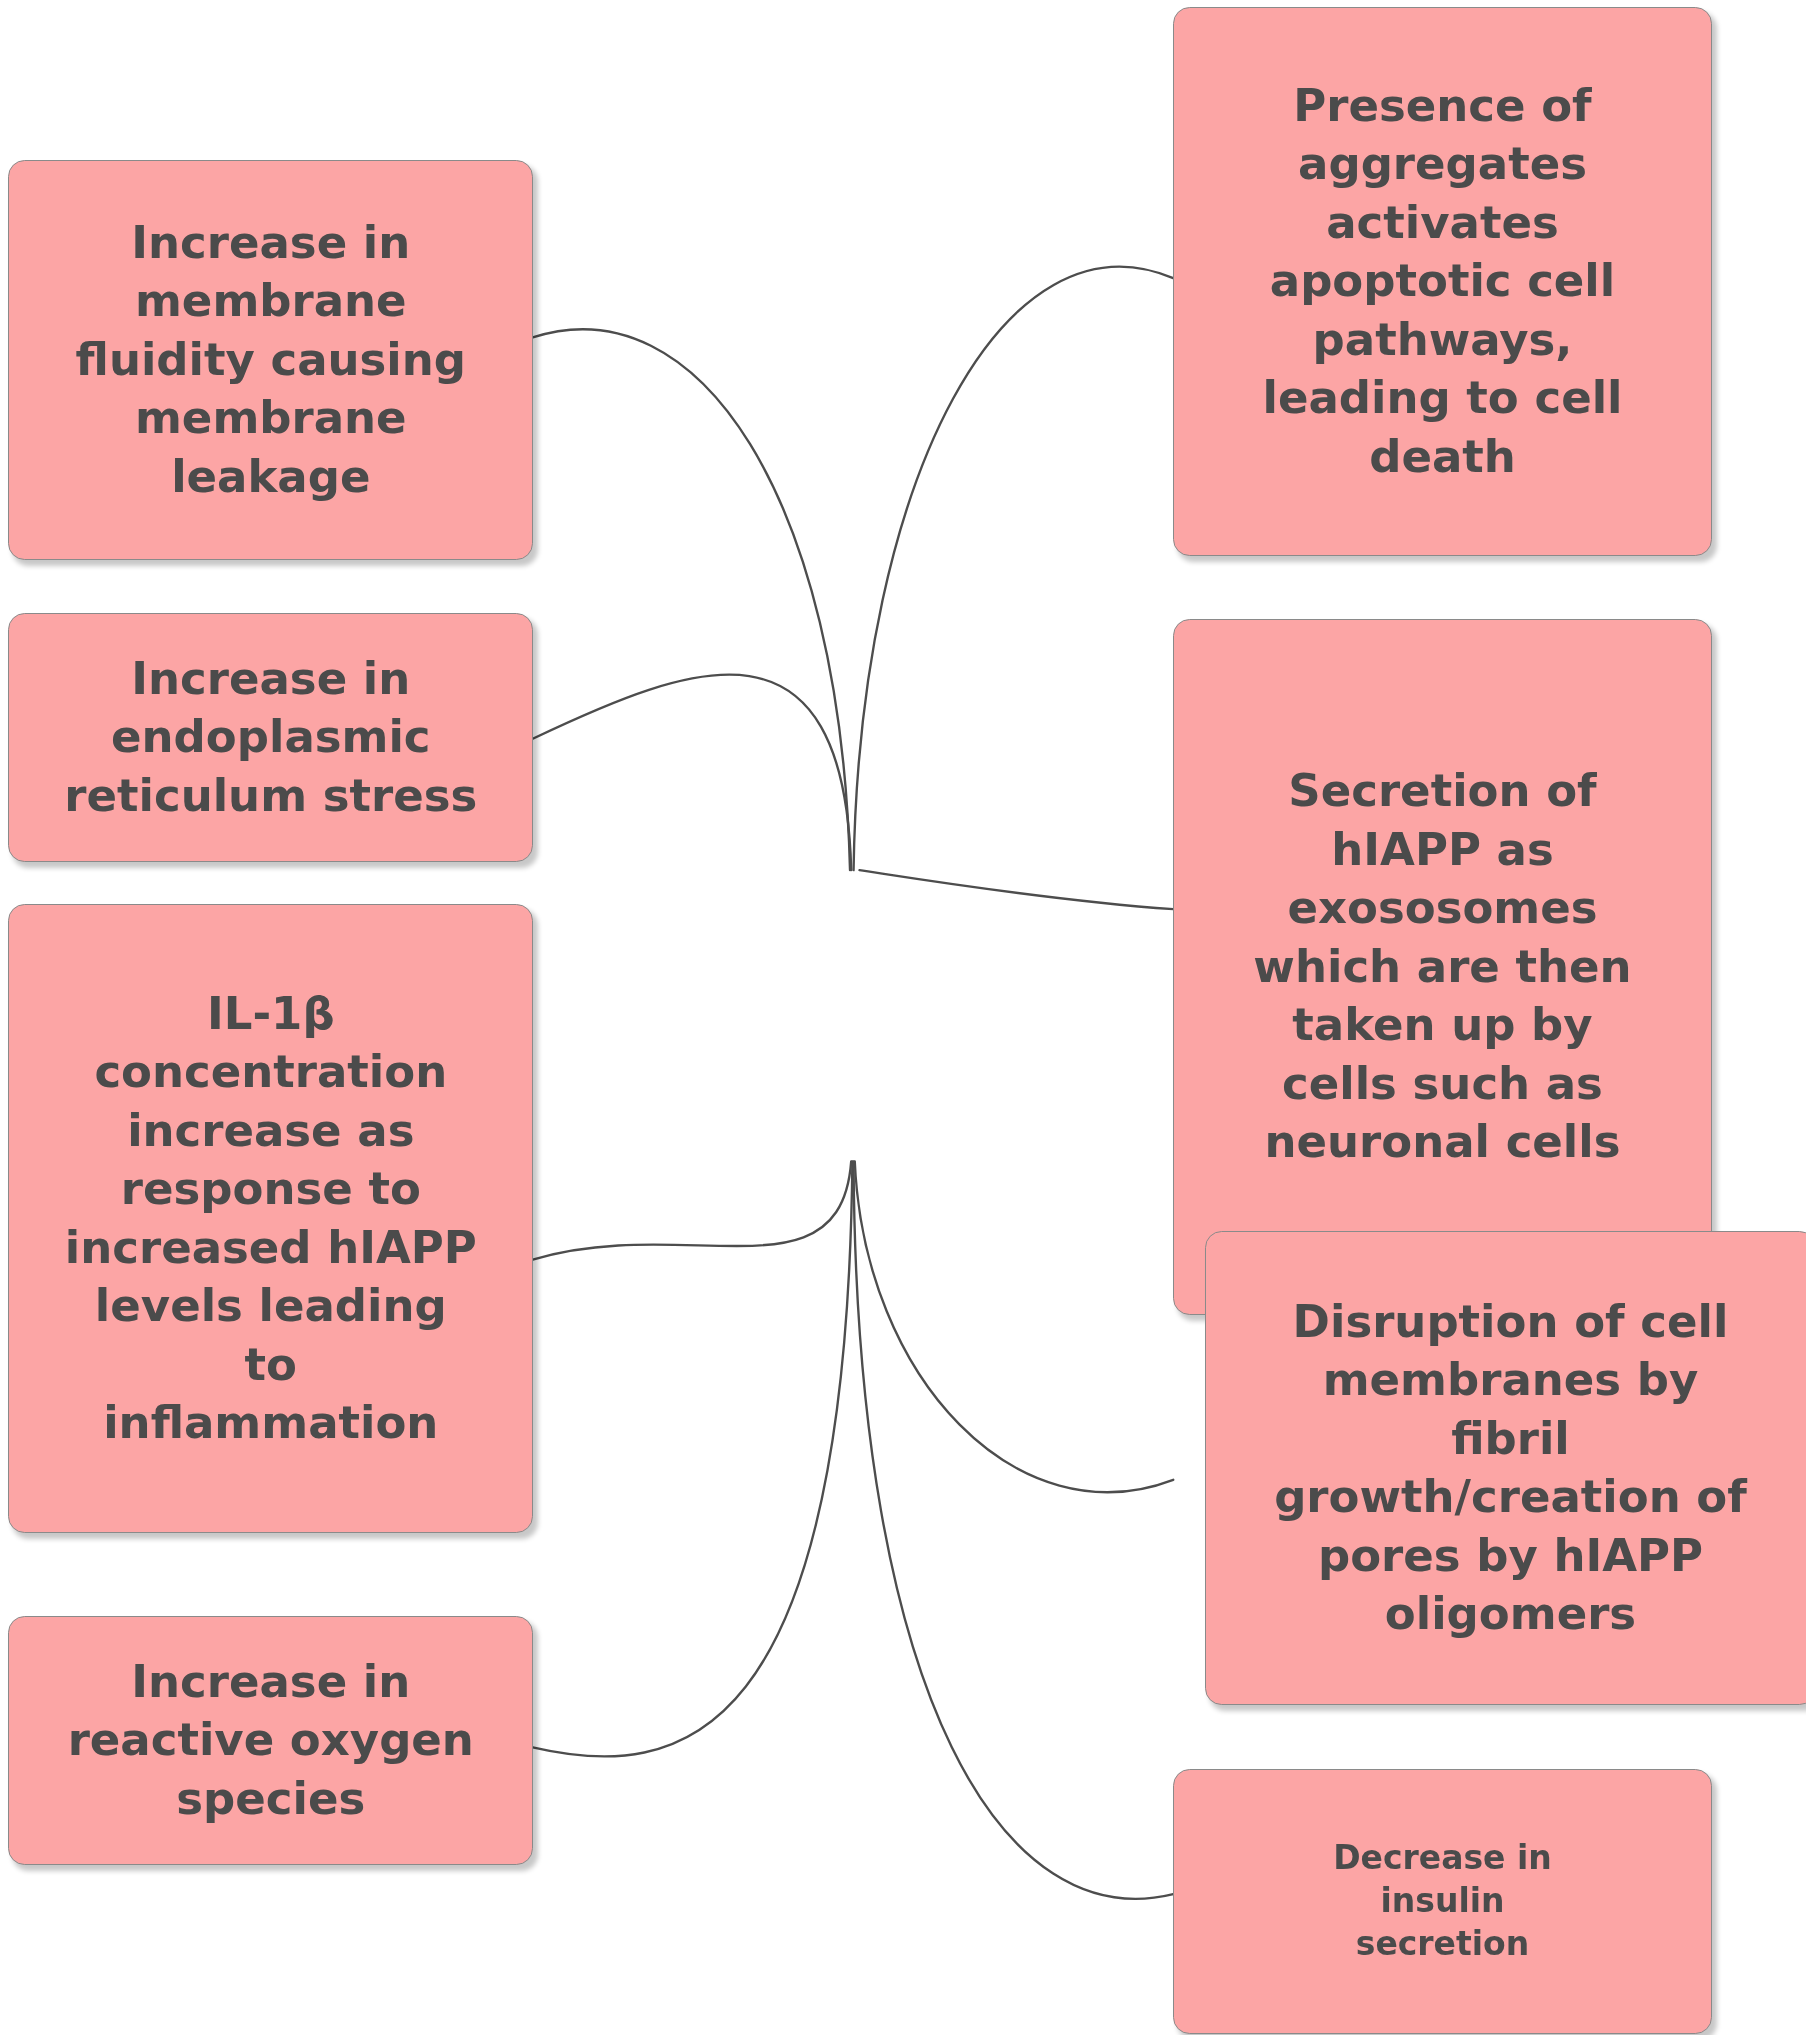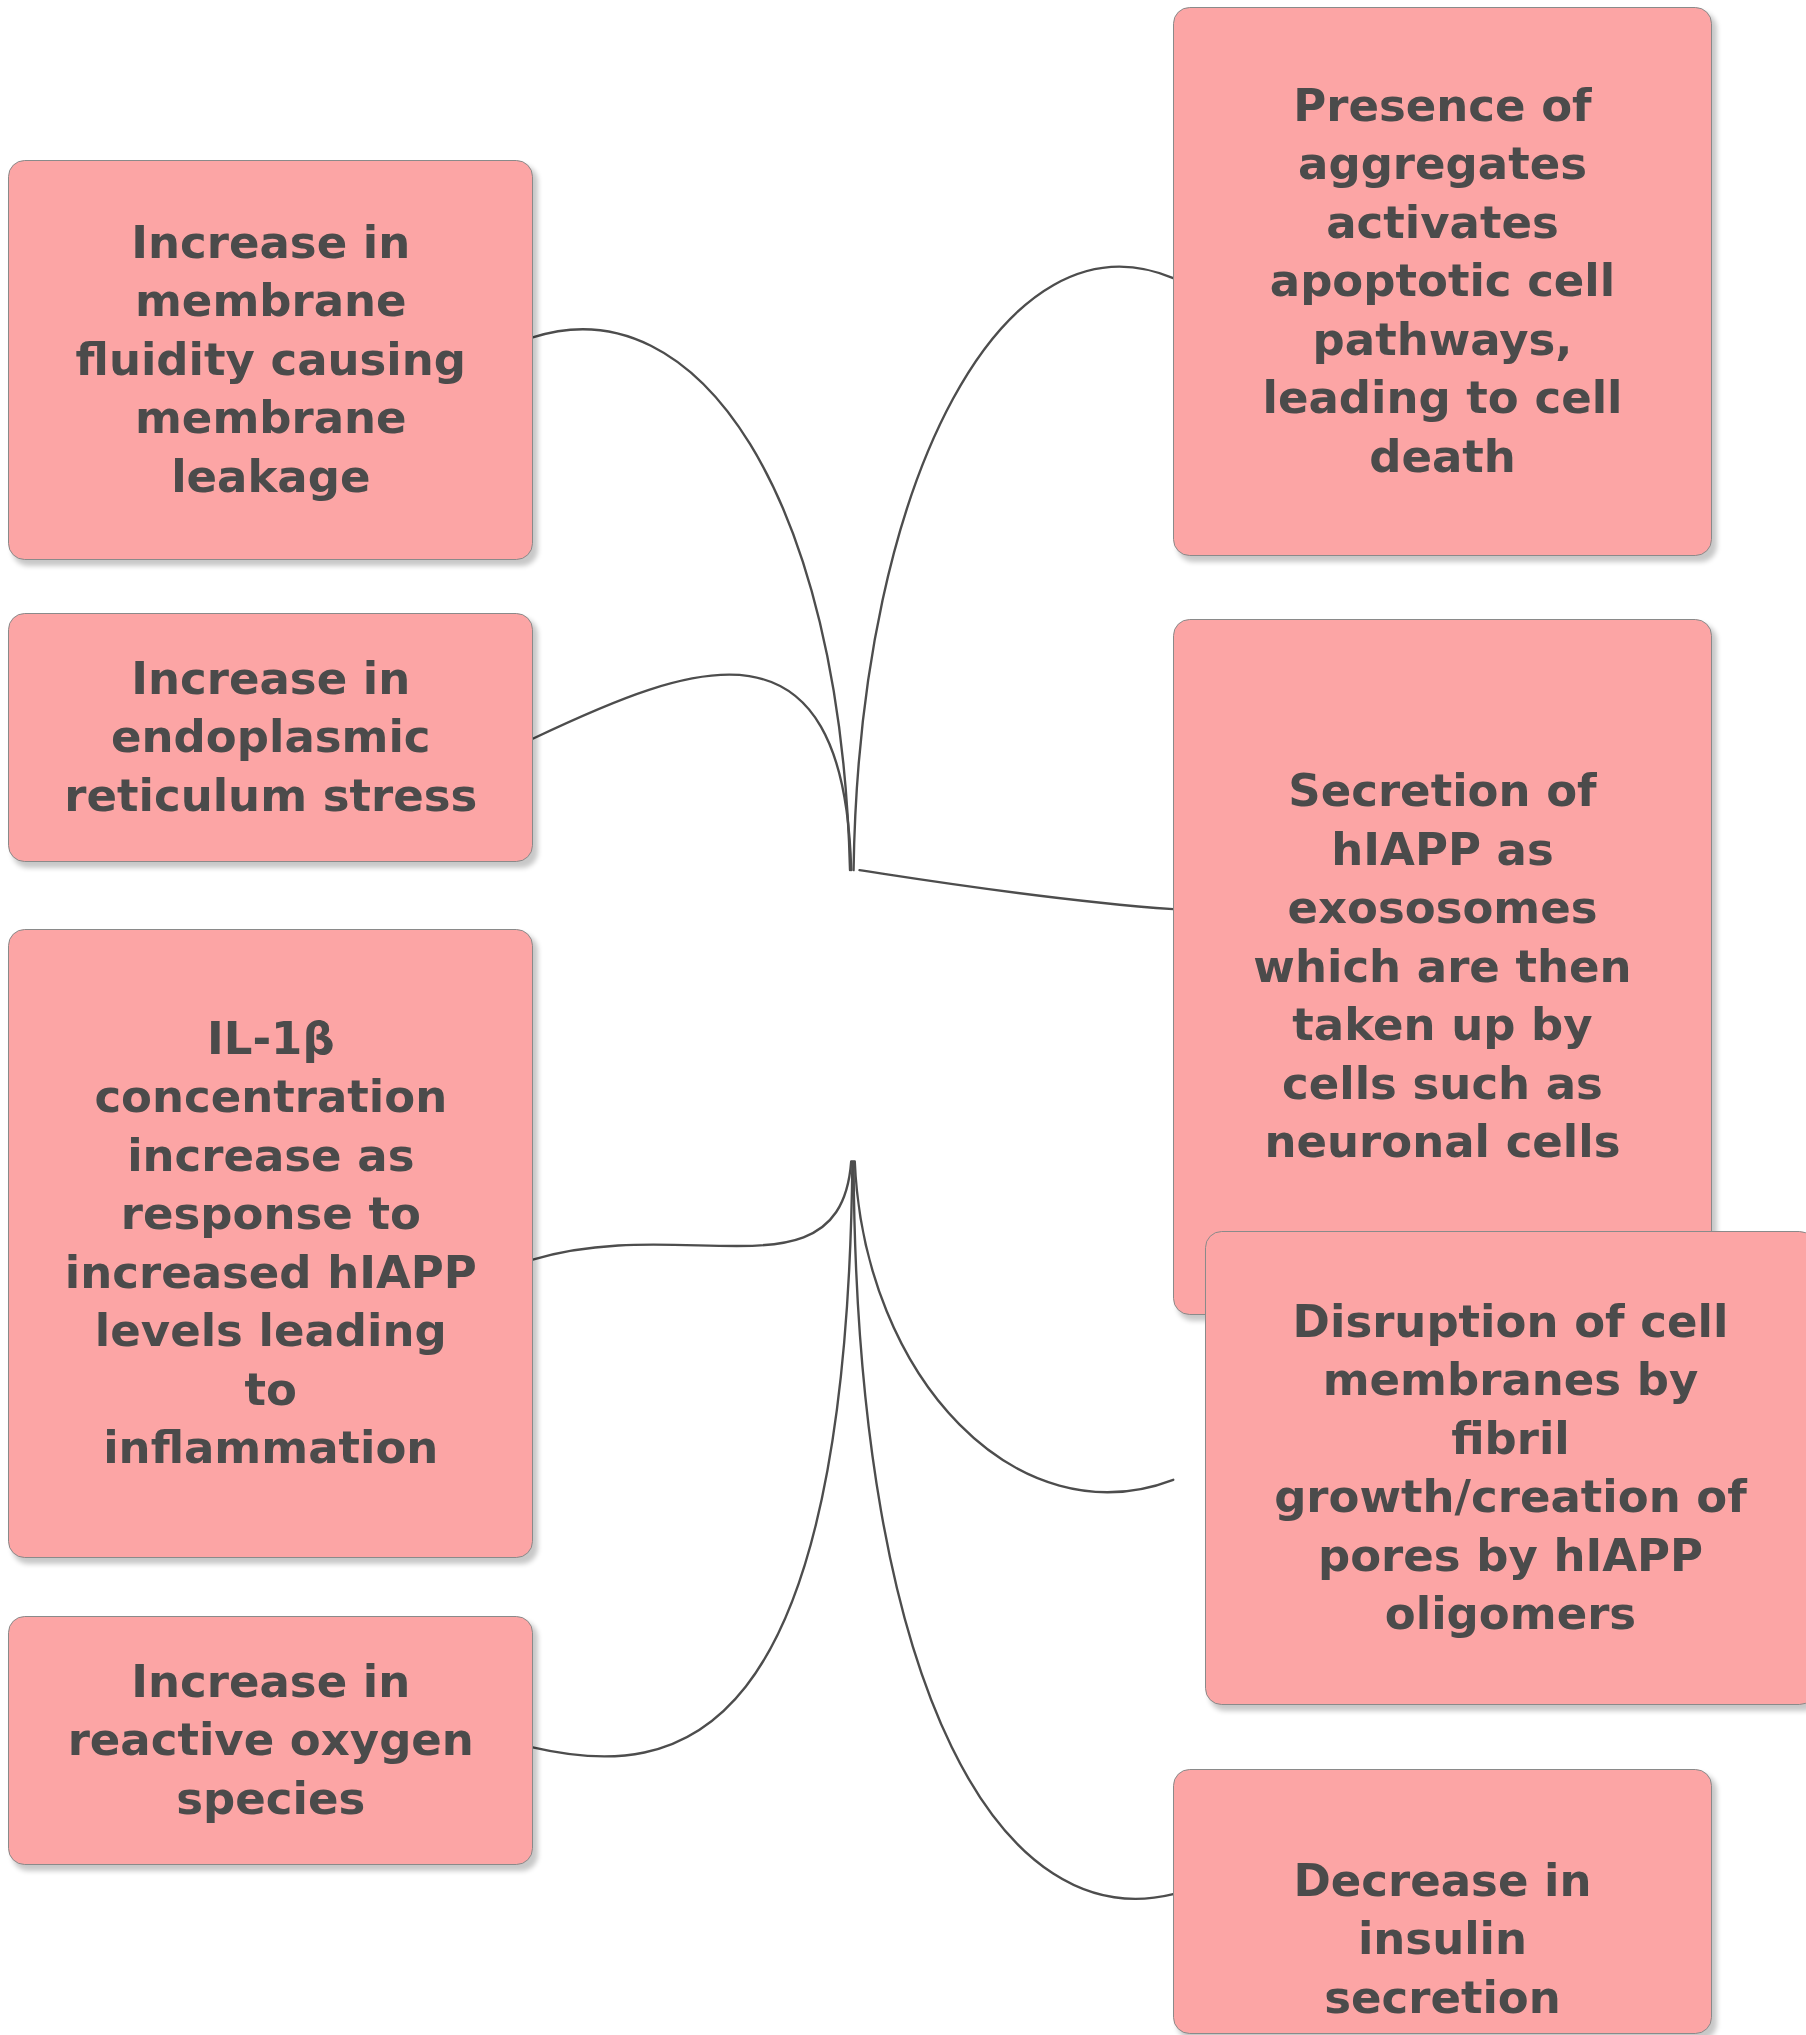--- a/index.html
+++ b/index.html
@@ -79,21 +79,21 @@
 membrane
 leakage</span>
   </div>
 
   <div class="node" style="left: 8.3px; top: 613px; width: 525px; height: 249px; font-size: 45px;">
     <span class="label">Increase in
 endoplasmic
 reticulum stress</span>
   </div>
 
-  <div class="node" style="left: 8.3px; top: 929px; width: 525px; height: 629px; font-size: 45px;">
+  <div class="node" style="left: 8.3px; top: 904px; width: 525px; height: 629px; font-size: 45px;">
     <span class="label">IL-1β
 concentration
 increase as
 response to
 increased hIAPP
 levels leading
 to
 inflammation</span>
   </div>
 
@@ -125,20 +125,20 @@
 
   <div class="node" style="left: 1205px; top: 1231px; width: 611px; height: 474px; font-size: 45px;">
     <span class="label">Disruption of cell
 membranes by
 fibril
 growth/creation of
 pores by hIAPP
 oligomers</span>
   </div>
 
-  <div class="node" style="left: 1173px; top: 1769px; width: 539px; height: 265px; font-size: 45px; align-items: flex-end;">
+  <div class="node" style="left: 1173px; top: 1769px; width: 539px; height: 265px; font-size: 33px;">
     <span class="label">Decrease in
 insulin
 secretion</span>
   </div>
 
 </div>
 
 
 </body></html>

